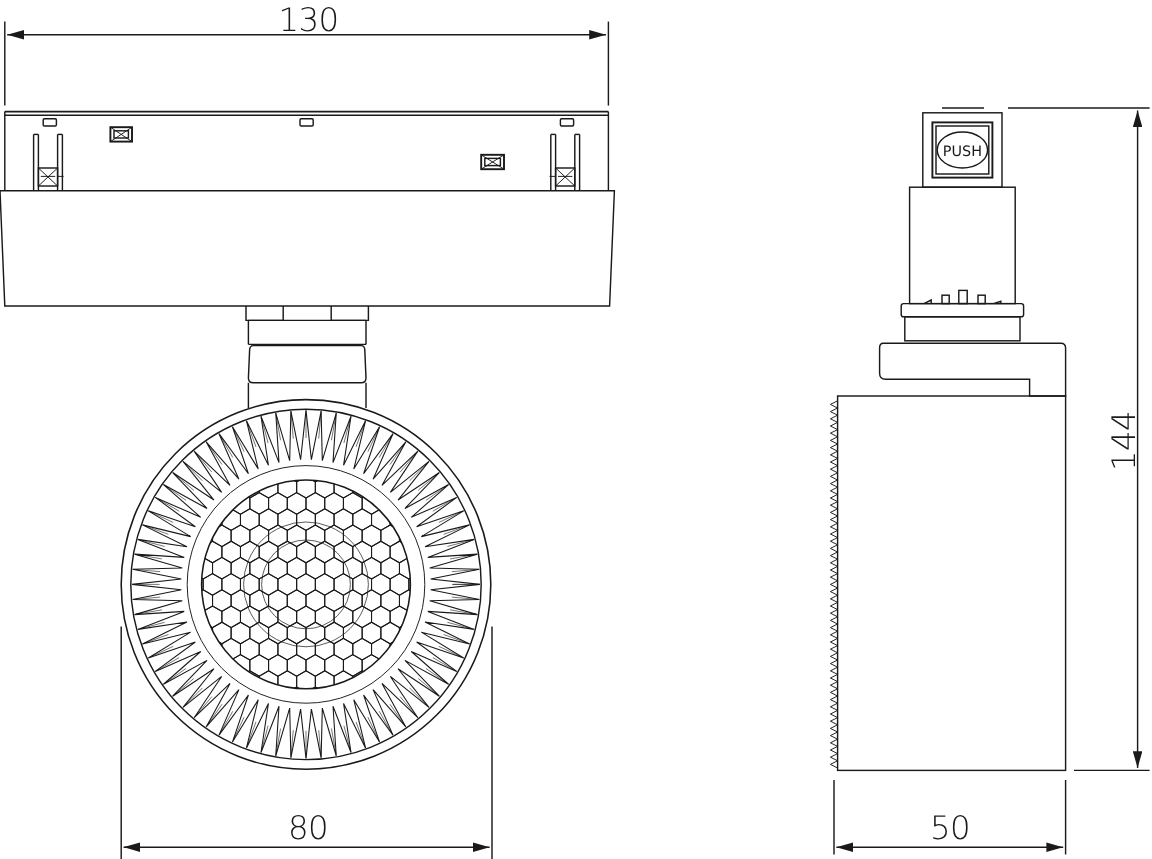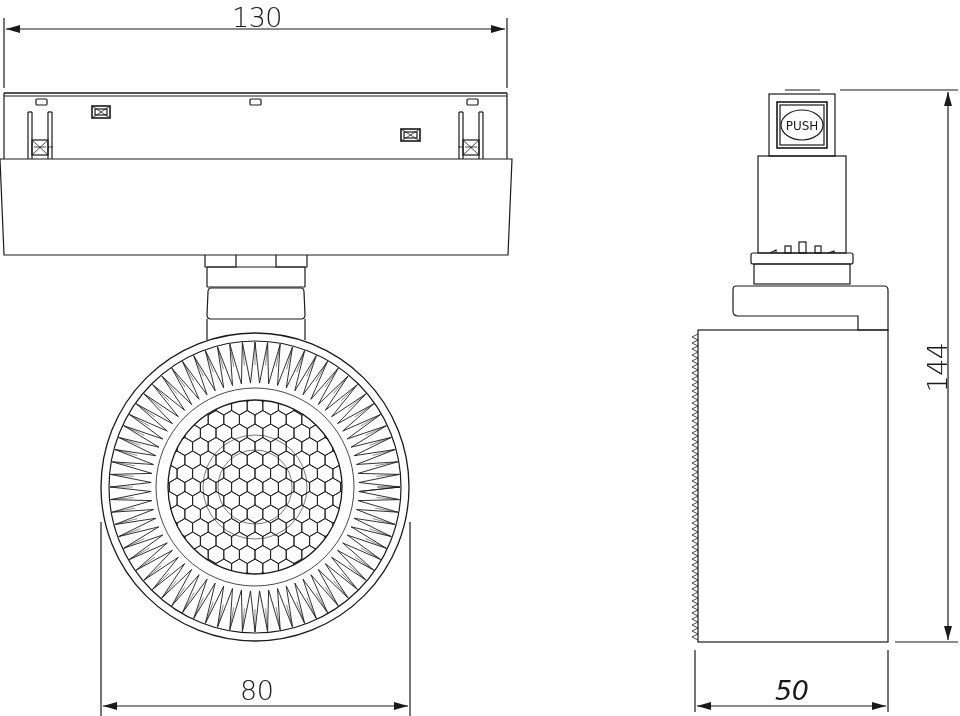--- a/index.html
+++ b/index.html
@@ -373,14 +373,14 @@
       <line x1="888" y1="650" x2="888" y2="712"></line>
       <line x1="697" y1="706" x2="886" y2="706" marker-start="url(#arrowStart)" marker-end="url(#arrowEnd)"></line>
     </g>
   </g>
 
   <text x="802" y="130" text-anchor="middle" font-family="DejaVu Sans, sans-serif" font-size="12" fill="#1a1a1a" id="pushText">PUSH</text>
 </svg>
 
 <div class="dim-label" style="left:232px; top:4px;">130</div>
 <div class="dim-label" style="left:240px; top:677px;">80</div>
-<div class="dim-label" style="left:775px; top:677px;font-style:italic;">50</div>
+<div class="dim-label" style="left:775px; top:677px;">50</div>
 <div class="dim-label vertical" style="left:912px; top:354px;">144</div>
 
 </body></html>

